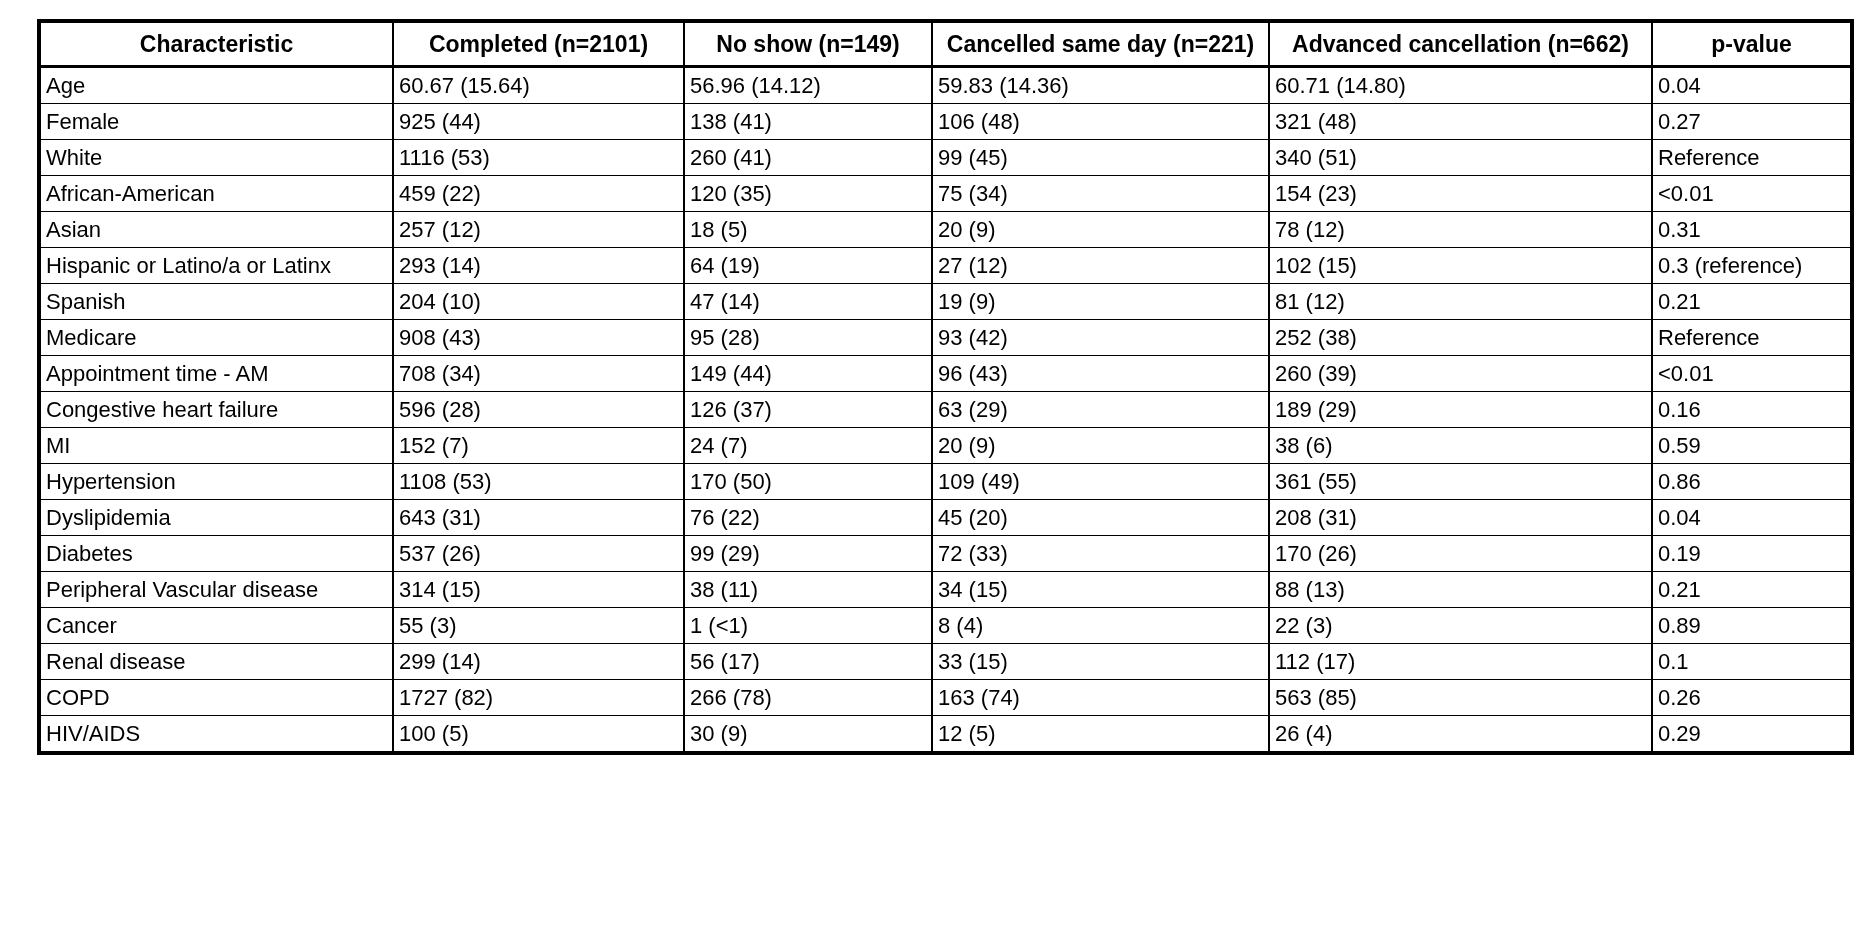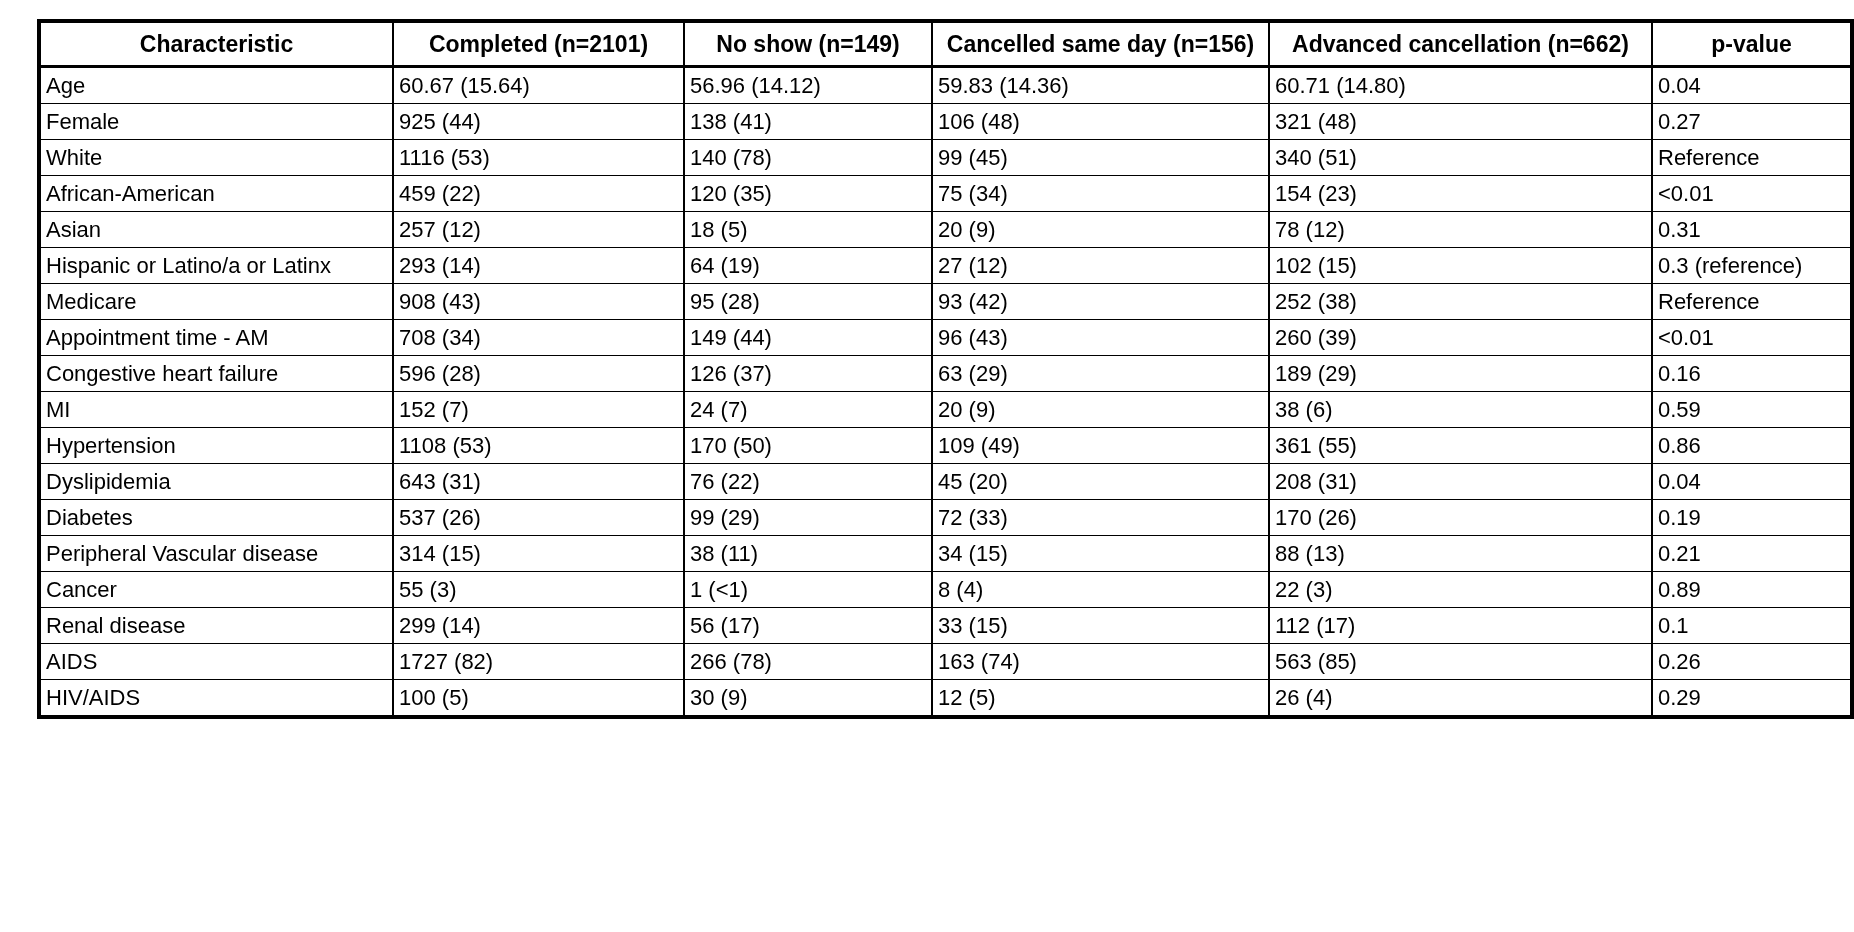--- a/index.html
+++ b/index.html
@@ -64,21 +64,21 @@
         <col style="width: 248px;">
         <col style="width: 337px;">
         <col style="width: 383px;">
         <col style="width: 200px;">
       </colgroup>
     <thead>
       <tr>
         <th>Characteristic</th>
         <th>Completed (n=2101)</th>
         <th>No show (n=149)</th>
-        <th>Cancelled same day (n=156)</th>
+        <th>Cancelled same day (n=221)</th>
         <th>Advanced cancellation (n=662)</th>
         <th>p-value</th>
       </tr>
     </thead>
     <tbody>
         <tr>
           <td>Age</td>
           <td>60.67 (15.64)</td>
           <td>56.96 (14.12)</td>
           <td>59.83 (14.36)</td>
@@ -89,21 +89,21 @@
           <td>Female</td>
           <td>925 (44)</td>
           <td>138 (41)</td>
           <td>106 (48)</td>
           <td>321 (48)</td>
           <td>0.27</td>
         </tr>
         <tr>
           <td>White</td>
           <td>1116 (53)</td>
-          <td>140 (78)</td>
+          <td>260 (41)</td>
           <td>99 (45)</td>
           <td>340 (51)</td>
           <td>Reference</td>
         </tr>
         <tr>
           <td>African-American</td>
           <td>459 (22)</td>
           <td>120 (35)</td>
           <td>75 (34)</td>
           <td>154 (23)</td>
@@ -119,20 +119,28 @@
         </tr>
         <tr>
           <td>Hispanic or Latino/a or Latinx</td>
           <td>293 (14)</td>
           <td>64 (19)</td>
           <td>27 (12)</td>
           <td>102 (15)</td>
           <td>0.3 (reference)</td>
         </tr>
         <tr>
+          <td>Spanish</td>
+          <td>204 (10)</td>
+          <td>47 (14)</td>
+          <td>19 (9)</td>
+          <td>81 (12)</td>
+          <td>0.21</td>
+        </tr>
+        <tr>
           <td>Medicare</td>
           <td>908 (43)</td>
           <td>95 (28)</td>
           <td>93 (42)</td>
           <td>252 (38)</td>
           <td>Reference</td>
         </tr>
         <tr>
           <td>Appointment time - AM</td>
           <td>708 (34)</td>
@@ -199,21 +207,21 @@
         </tr>
         <tr>
           <td>Renal disease</td>
           <td>299 (14)</td>
           <td>56 (17)</td>
           <td>33 (15)</td>
           <td>112 (17)</td>
           <td>0.1</td>
         </tr>
         <tr>
-          <td>AIDS</td>
+          <td>COPD</td>
           <td>1727 (82)</td>
           <td>266 (78)</td>
           <td>163 (74)</td>
           <td>563 (85)</td>
           <td>0.26</td>
         </tr>
         <tr>
           <td>HIV/AIDS</td>
           <td>100 (5)</td>
           <td>30 (9)</td>

